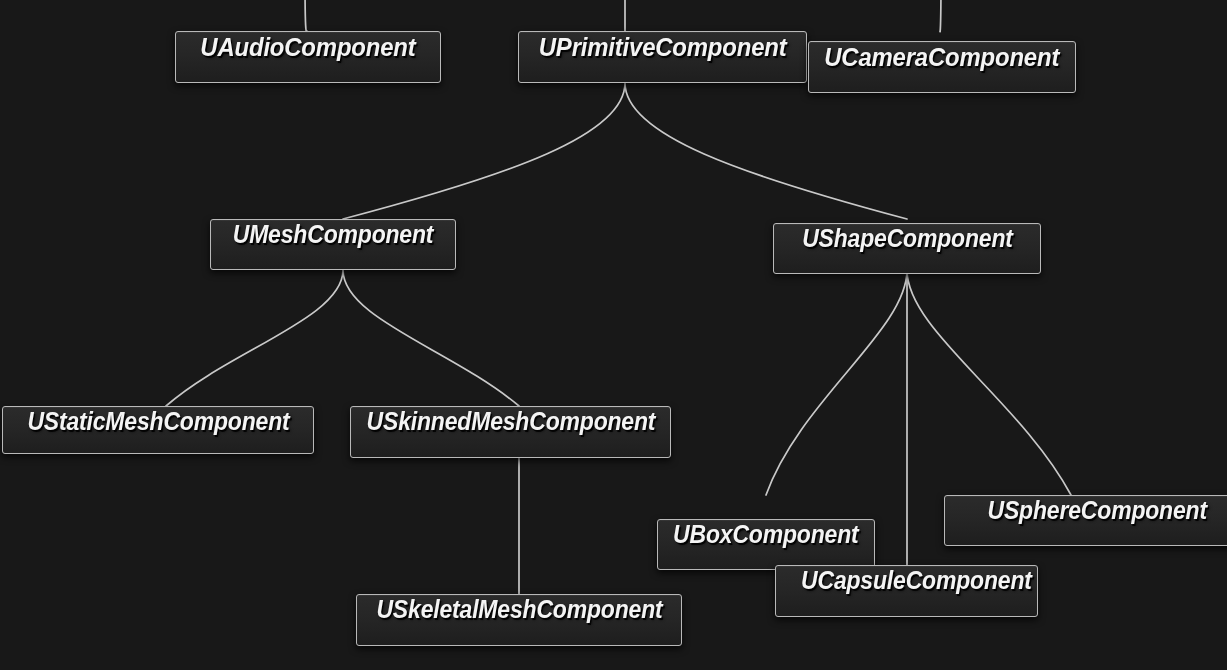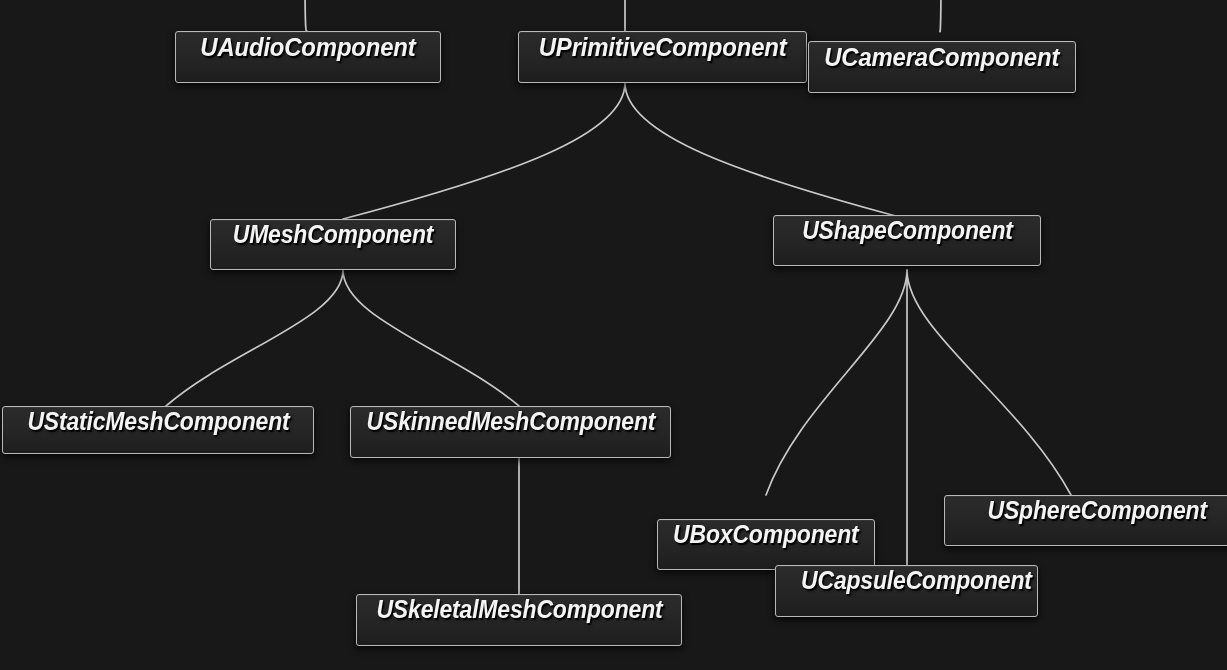--- a/index.html
+++ b/index.html
@@ -70,21 +70,21 @@
       </div>
       <div class="node" style="left: 481px; top: 31px; width: 289px; height: 52px; margin-left: 37px;">
         <span class="node-label" style="font-size: 26px;">UPrimitiveComponent</span>
       </div>
       <div class="node" style="left: 808px; top: 41px; width: 268px; height: 52px;">
         <span class="node-label" style="font-size: 26px;">UCameraComponent</span>
       </div>
       <div class="node" style="left: 210px; top: 219px; width: 246px; height: 51px;">
         <span class="node-label" style="font-size: 25px;">UMeshComponent</span>
       </div>
-      <div class="node" style="left: 773px; top: 215px; width: 268px; height: 51px;">
+      <div class="node" style="left: 773px; top: 223px; width: 268px; height: 51px;">
         <span class="node-label" style="font-size: 25px;">UShapeComponent</span>
       </div>
       <div class="node" style="left: 2px; top: 406px; width: 312px; height: 48px;">
         <span class="node-label" style="font-size: 25px;">UStaticMeshComponent</span>
       </div>
       <div class="node" style="left: 350px; top: 406px; width: 321px; height: 52px;">
         <span class="node-label" style="font-size: 25px;">USkinnedMeshComponent</span>
       </div>
       <div class="node" style="left: 657px; top: 495px; width: 218px; height: 51px; margin-top: 24px;">
         <span class="node-label" style="font-size: 25px;">UBoxComponent</span>

